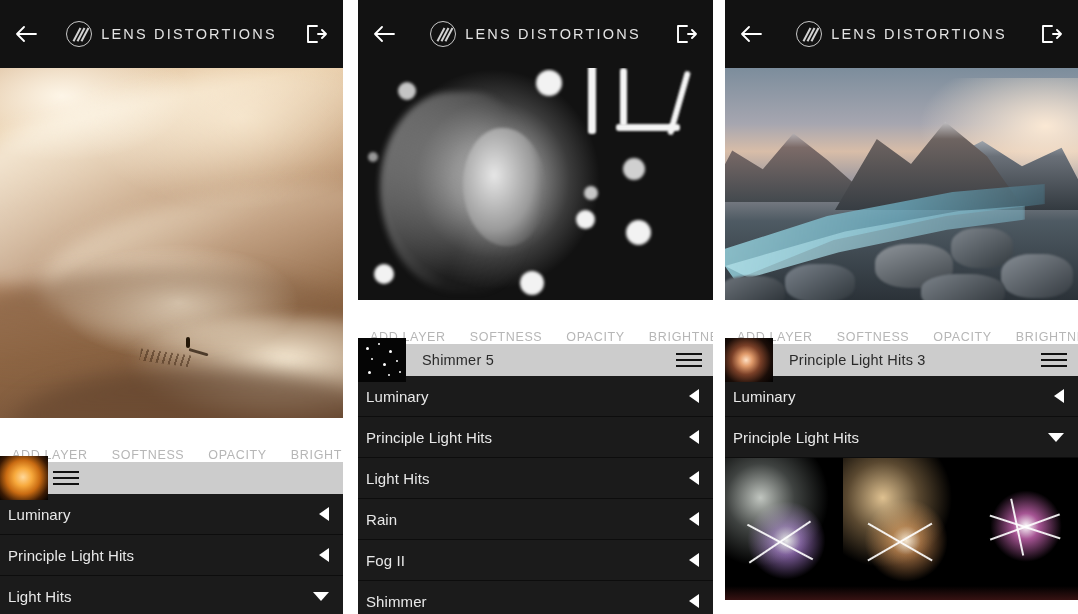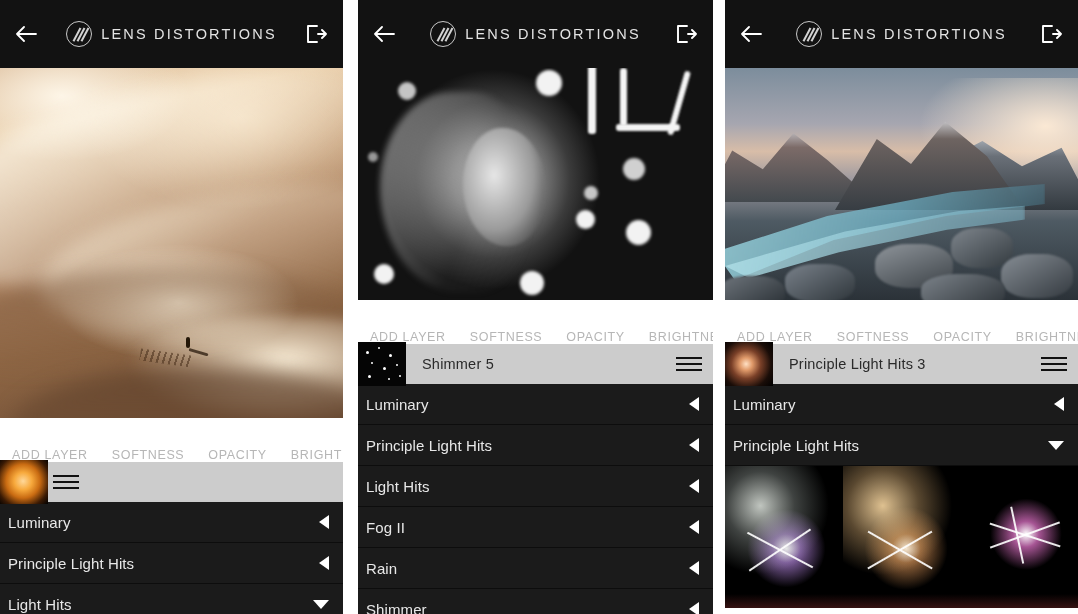--- a/index.html
+++ b/index.html
@@ -204,21 +204,21 @@
     font-size: 12.5px;
     letter-spacing: .65px;
     padding: 0 12px;
     cursor: pointer;
     flex: 0 0 auto;
   }
   .ctrl:first-child { padding-left: 6px; }
 
   
   .layerbar {
-    height: 40px;
+    height: 32px;
     background: #cccccc;
     display: flex;
     align-items: center;
   }
   .layer-thumb {
     width: 48px; height: 44px;
     flex: 0 0 auto;
     position: relative;
     overflow: hidden;
     background: #000;
@@ -472,25 +472,25 @@
       </div>
       <div class="menu-item">
         <span class="mi-label">Principle Light Hits</span>
         <span class="arrow-left"></span>
       </div>
       <div class="menu-item">
         <span class="mi-label">Light Hits</span>
         <span class="arrow-left"></span>
       </div>
       <div class="menu-item">
+        <span class="mi-label">Rain</span>
+        <span class="arrow-left"></span>
+      </div>
+      <div class="menu-item">
         <span class="mi-label">Fog II</span>
-        <span class="arrow-left"></span>
-      </div>
-      <div class="menu-item">
-        <span class="mi-label">Rain</span>
         <span class="arrow-left"></span>
       </div>
       <div class="menu-item">
         <span class="mi-label">Shimmer</span>
         <span class="arrow-left"></span>
       </div>
     </div>
   </div>
 
   <div class="gap2"></div>

